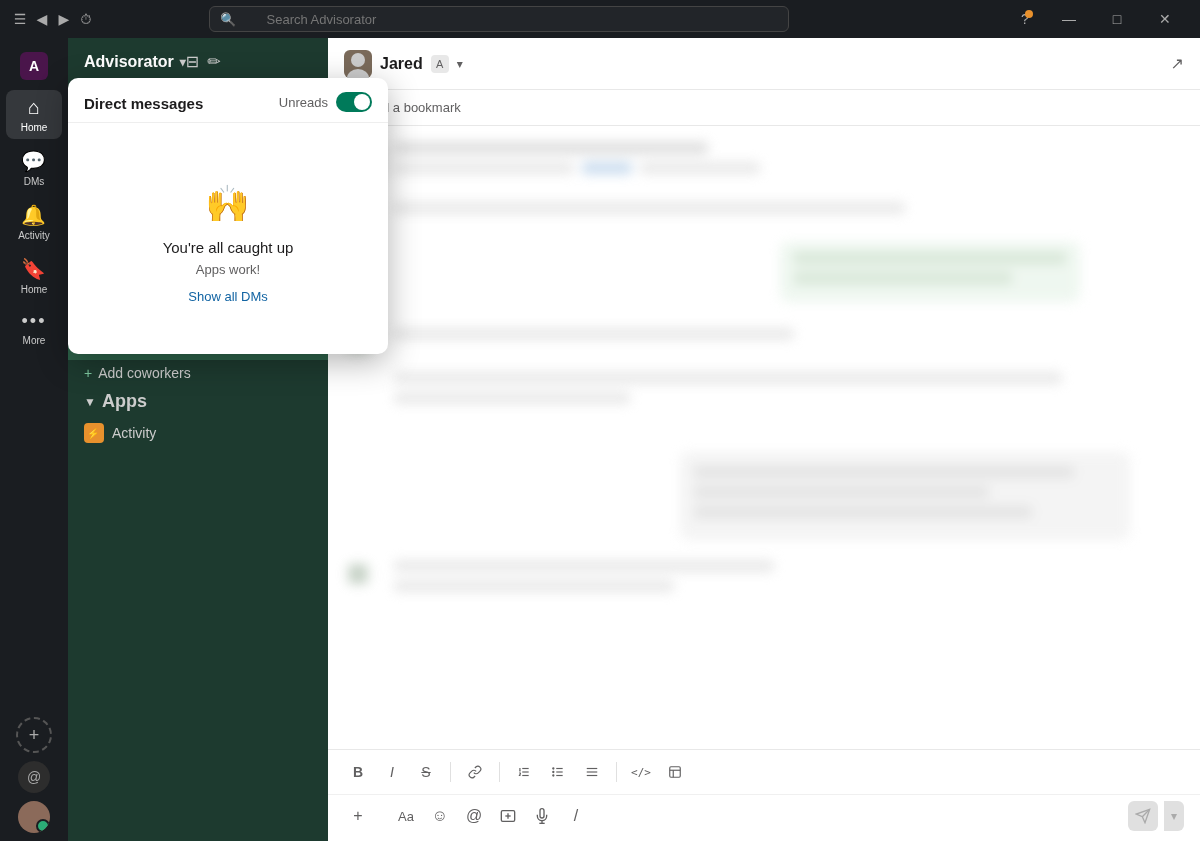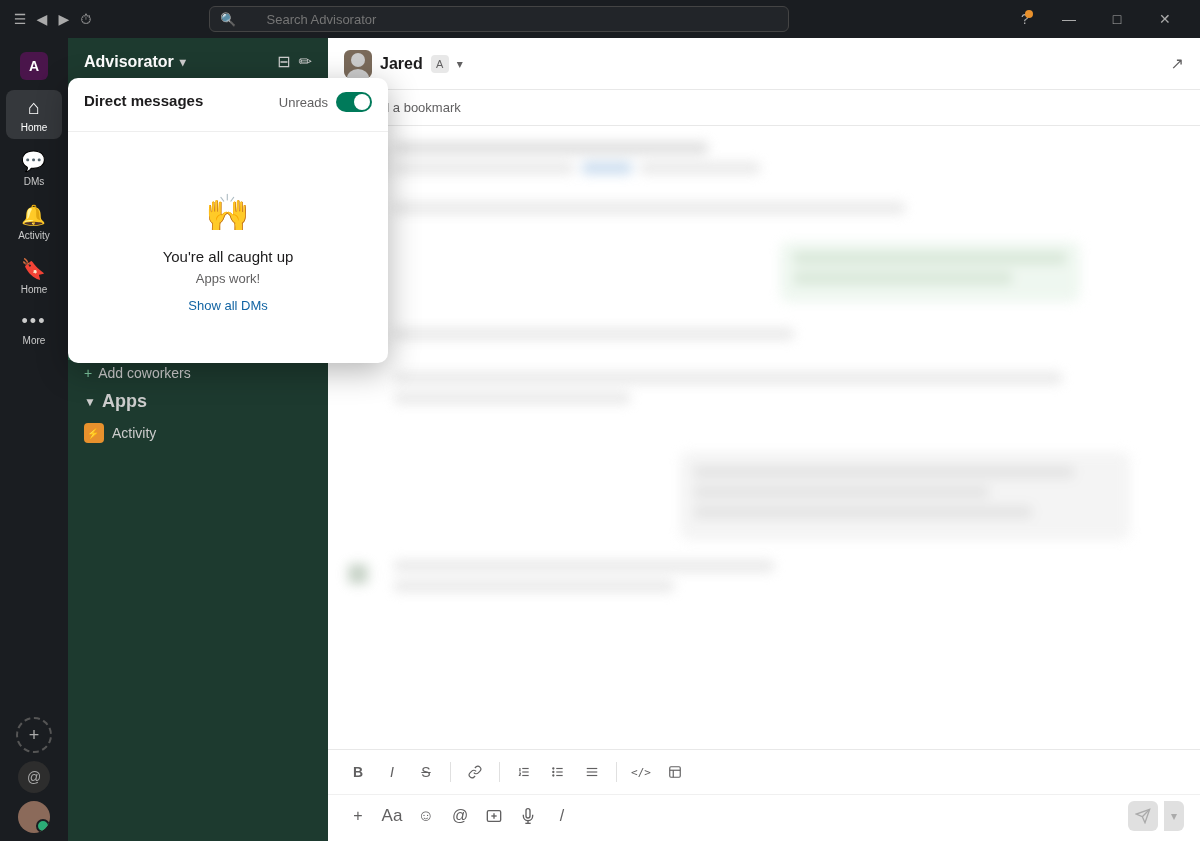--- a/index.html
+++ b/index.html
@@ -114,21 +114,20 @@
       width: 260px;
       background: #1d3a2f;
       display: flex;
       flex-direction: column;
       position: relative;
     }
     .sidebar-header {
       padding: 14px 16px 10px;
       display: flex;
       align-items: center;
-      justify-content: space-between;
     }
     .workspace-name {
       display: flex; align-items: center; gap: 6px;
       font-size: 16px; font-weight: 700; color: #fff; cursor: pointer;
     }
     .workspace-chevron { font-size: 12px; color: #ccc; }
     .sidebar-header-icons { display: flex; gap: 8px; }
     .sidebar-icon-btn { color: #ccc; font-size: 16px; cursor: pointer; }
 
     .upgrade-btn {
@@ -151,23 +150,23 @@
       left: 0;
       width: 320px;
       background: #fff;
       border-radius: 10px;
       box-shadow: 0 8px 32px rgba(0,0,0,0.3);
       z-index: 100;
       overflow: hidden;
     }
     .dm-popup-header {
       display: flex;
-      align-items: flex-start;
+      align-items: flex-end;
       justify-content: space-between;
-      padding: 14px 16px 19px;
+      padding: 14px 16px 10px;
       border-bottom: 1px solid #eee;
     }
     .dm-popup-title { font-size: 15px; font-weight: 700; color: #1d1c1d; }
     .dm-unreads { display: flex; align-items: center; gap: 8px; }
     .dm-unreads-label { font-size: 13px; color: #616061; }
     .toggle-on {
       width: 36px; height: 20px; border-radius: 10px;
       background: #007a5a;
       position: relative; cursor: pointer;
     }
@@ -643,21 +642,21 @@
               <line x1="3" y1="9" x2="21" y2="9"></line>
               <line x1="9" y1="21" x2="9" y2="9"></line>
             </svg>
         </div>
       </div>
 
 
       <div class="editor-bottom">
         <div class="editor-bottom-left">
           <div class="editor-bottom-btn">+</div>
-          <div class="editor-bottom-btn" style="font-size:17px;">Aa</div>
+          <div class="editor-bottom-btn" style="font-size:13px;margin-left:14px;">Aa</div>
           <div class="editor-bottom-btn">☺</div>
           <div class="editor-bottom-btn">@</div>
           <div class="editor-bottom-btn">
             <svg width="16" height="16" viewBox="0 0 24 24" fill="none" stroke="#616061" stroke-width="2">
                 <rect x="2" y="4" width="20" height="16" rx="2"></rect>
                 <line x1="8" y1="12" x2="16" y2="12"></line>
                 <line x1="12" y1="8" x2="12" y2="16"></line>
               </svg>
           </div>
           <div class="editor-bottom-btn">

